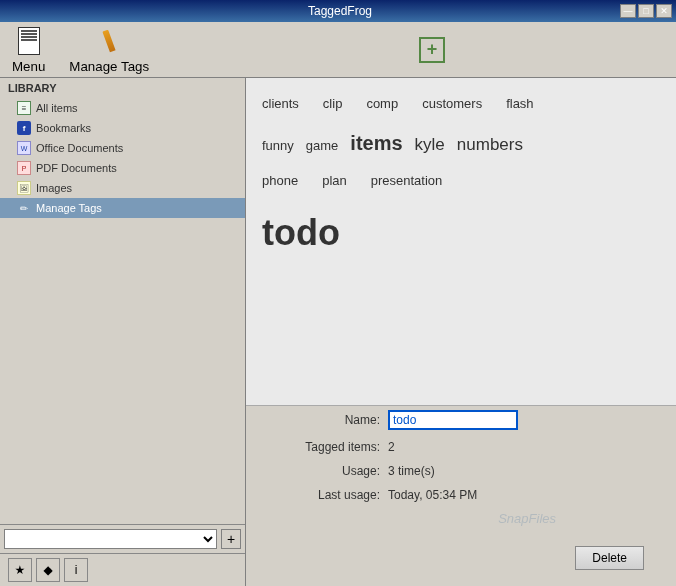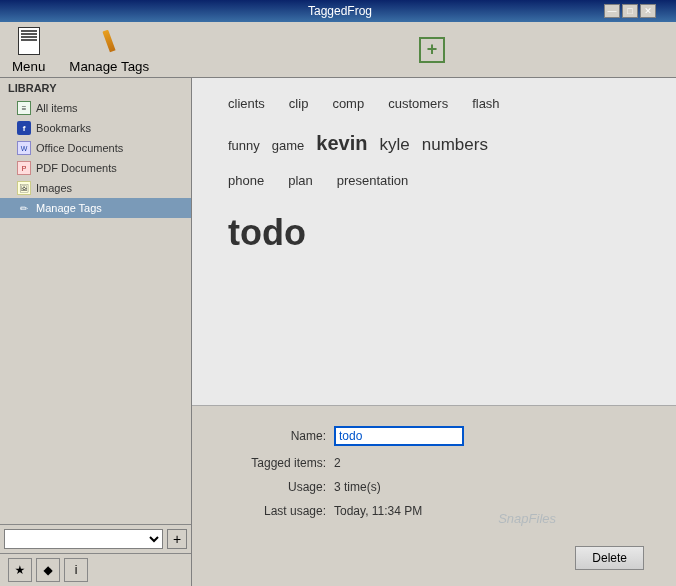--- a/index.html
+++ b/index.html
@@ -9,21 +9,21 @@
       background: #d4d0c8;
       width: 676px;
       height: 586px;
       overflow: hidden;
     }
     
     .title-bar {
       background: linear-gradient(to bottom, #0a246a, #3a6ea5);
       color: white;
       text-align: center;
-      padding: 3px 16px;
+      padding: 3px 0;
       font-size: 12px;
       display: flex;
       align-items: center;
       justify-content: space-between;
       height: 22px;
     }
     .title-bar-title {
       flex: 1;
       text-align: center;
     }
@@ -96,21 +96,21 @@
       font-size: 18px;
       font-weight: bold;
     }
     
     .main-content {
       display: flex;
       height: calc(586px - 22px - 56px);
     }
     
     .sidebar {
-      width: 192px;
+      width: 246px;
       background: #d4d0c8;
       border-right: 1px solid #808080;
       display: flex;
       flex-direction: column;
     }
     .sidebar-section-label {
       font-size: 11px;
       font-weight: bold;
       padding: 4px 8px;
       color: #333;
@@ -199,31 +199,30 @@
       padding: 16px;
       background: #eaeaea;
       border-bottom: 1px solid #aaa;
       position: relative;
     }
     .tag-cloud-inner {
       display: flex;
       flex-wrap: wrap;
       gap: 8px 20px;
       align-content: flex-start;
-      margin-left: 20px;
     }
     .tag-word {
       cursor: pointer;
       color: #333;
       line-height: 1.6;
     }
     
     .detail-panel {
       background: #d4d0c8;
-      padding: 20px 24px;
+      padding: 4px 24px;
       min-height: 180px;
       position: relative;
     }
     .detail-row {
       display: flex;
       align-items: center;
       margin-bottom: 10px;
     }
     .detail-label {
       text-align: right;
@@ -447,21 +446,21 @@
       <div style="display: flex; align-items: baseline; gap: 24px; width: 100%; margin-bottom: 4px;">
             <span class="tag-word" style="font-size: 13px;">clients</span>
             <span class="tag-word" style="font-size: 13px;">clip</span>
             <span class="tag-word" style="font-size: 13px;">comp</span>
             <span class="tag-word" style="font-size: 13px;">customers</span>
             <span class="tag-word" style="font-size: 13px;">flash</span>
           </div>
           <div style="display: flex; align-items: baseline; gap: 12px; width: 100%; margin-bottom: 4px;">
             <span class="tag-word" style="font-size: 13px;">funny</span>
             <span class="tag-word" style="font-size: 13px;">game</span>
-            <span class="tag-word" style="font-size: 20px; font-weight: bold;">kevin</span>
+            <span class="tag-word" style="font-size: 20px; font-weight: bold;">items</span>
             <span class="tag-word" style="font-size: 17px;">kyle</span>
             <span class="tag-word" style="font-size: 17px;">numbers</span>
           </div>
           <div style="display: flex; align-items: baseline; gap: 24px; width: 100%; margin-bottom: 4px;">
             <span class="tag-word" style="font-size: 13px;">phone</span>
             <span class="tag-word" style="font-size: 13px;">plan</span>
             <span class="tag-word" style="font-size: 13px;">presentation</span>
           </div>
           <div style="display: flex; align-items: baseline; gap: 24px; width: 100%; margin-bottom: 4px;">
             <span class="tag-word" style="font-size: 36px; font-weight: bold;">todo</span>
@@ -477,19 +476,19 @@
       <div class="detail-row">
         <div class="detail-label">Tagged items:</div>
         <div class="detail-value">2</div>
       </div>
       <div class="detail-row">
         <div class="detail-label">Usage:</div>
         <div class="detail-value">3 time(s)</div>
       </div>
       <div class="detail-row">
         <div class="detail-label">Last usage:</div>
-        <div class="detail-value">Today, 11:34 PM</div>
+        <div class="detail-value">Today, 05:34 PM</div>
       </div>
       <div class="watermark">SnapFiles</div>
       <button class="delete-btn">Delete</button>
     </div>
   </div>
 </div>
 
 </body></html>

